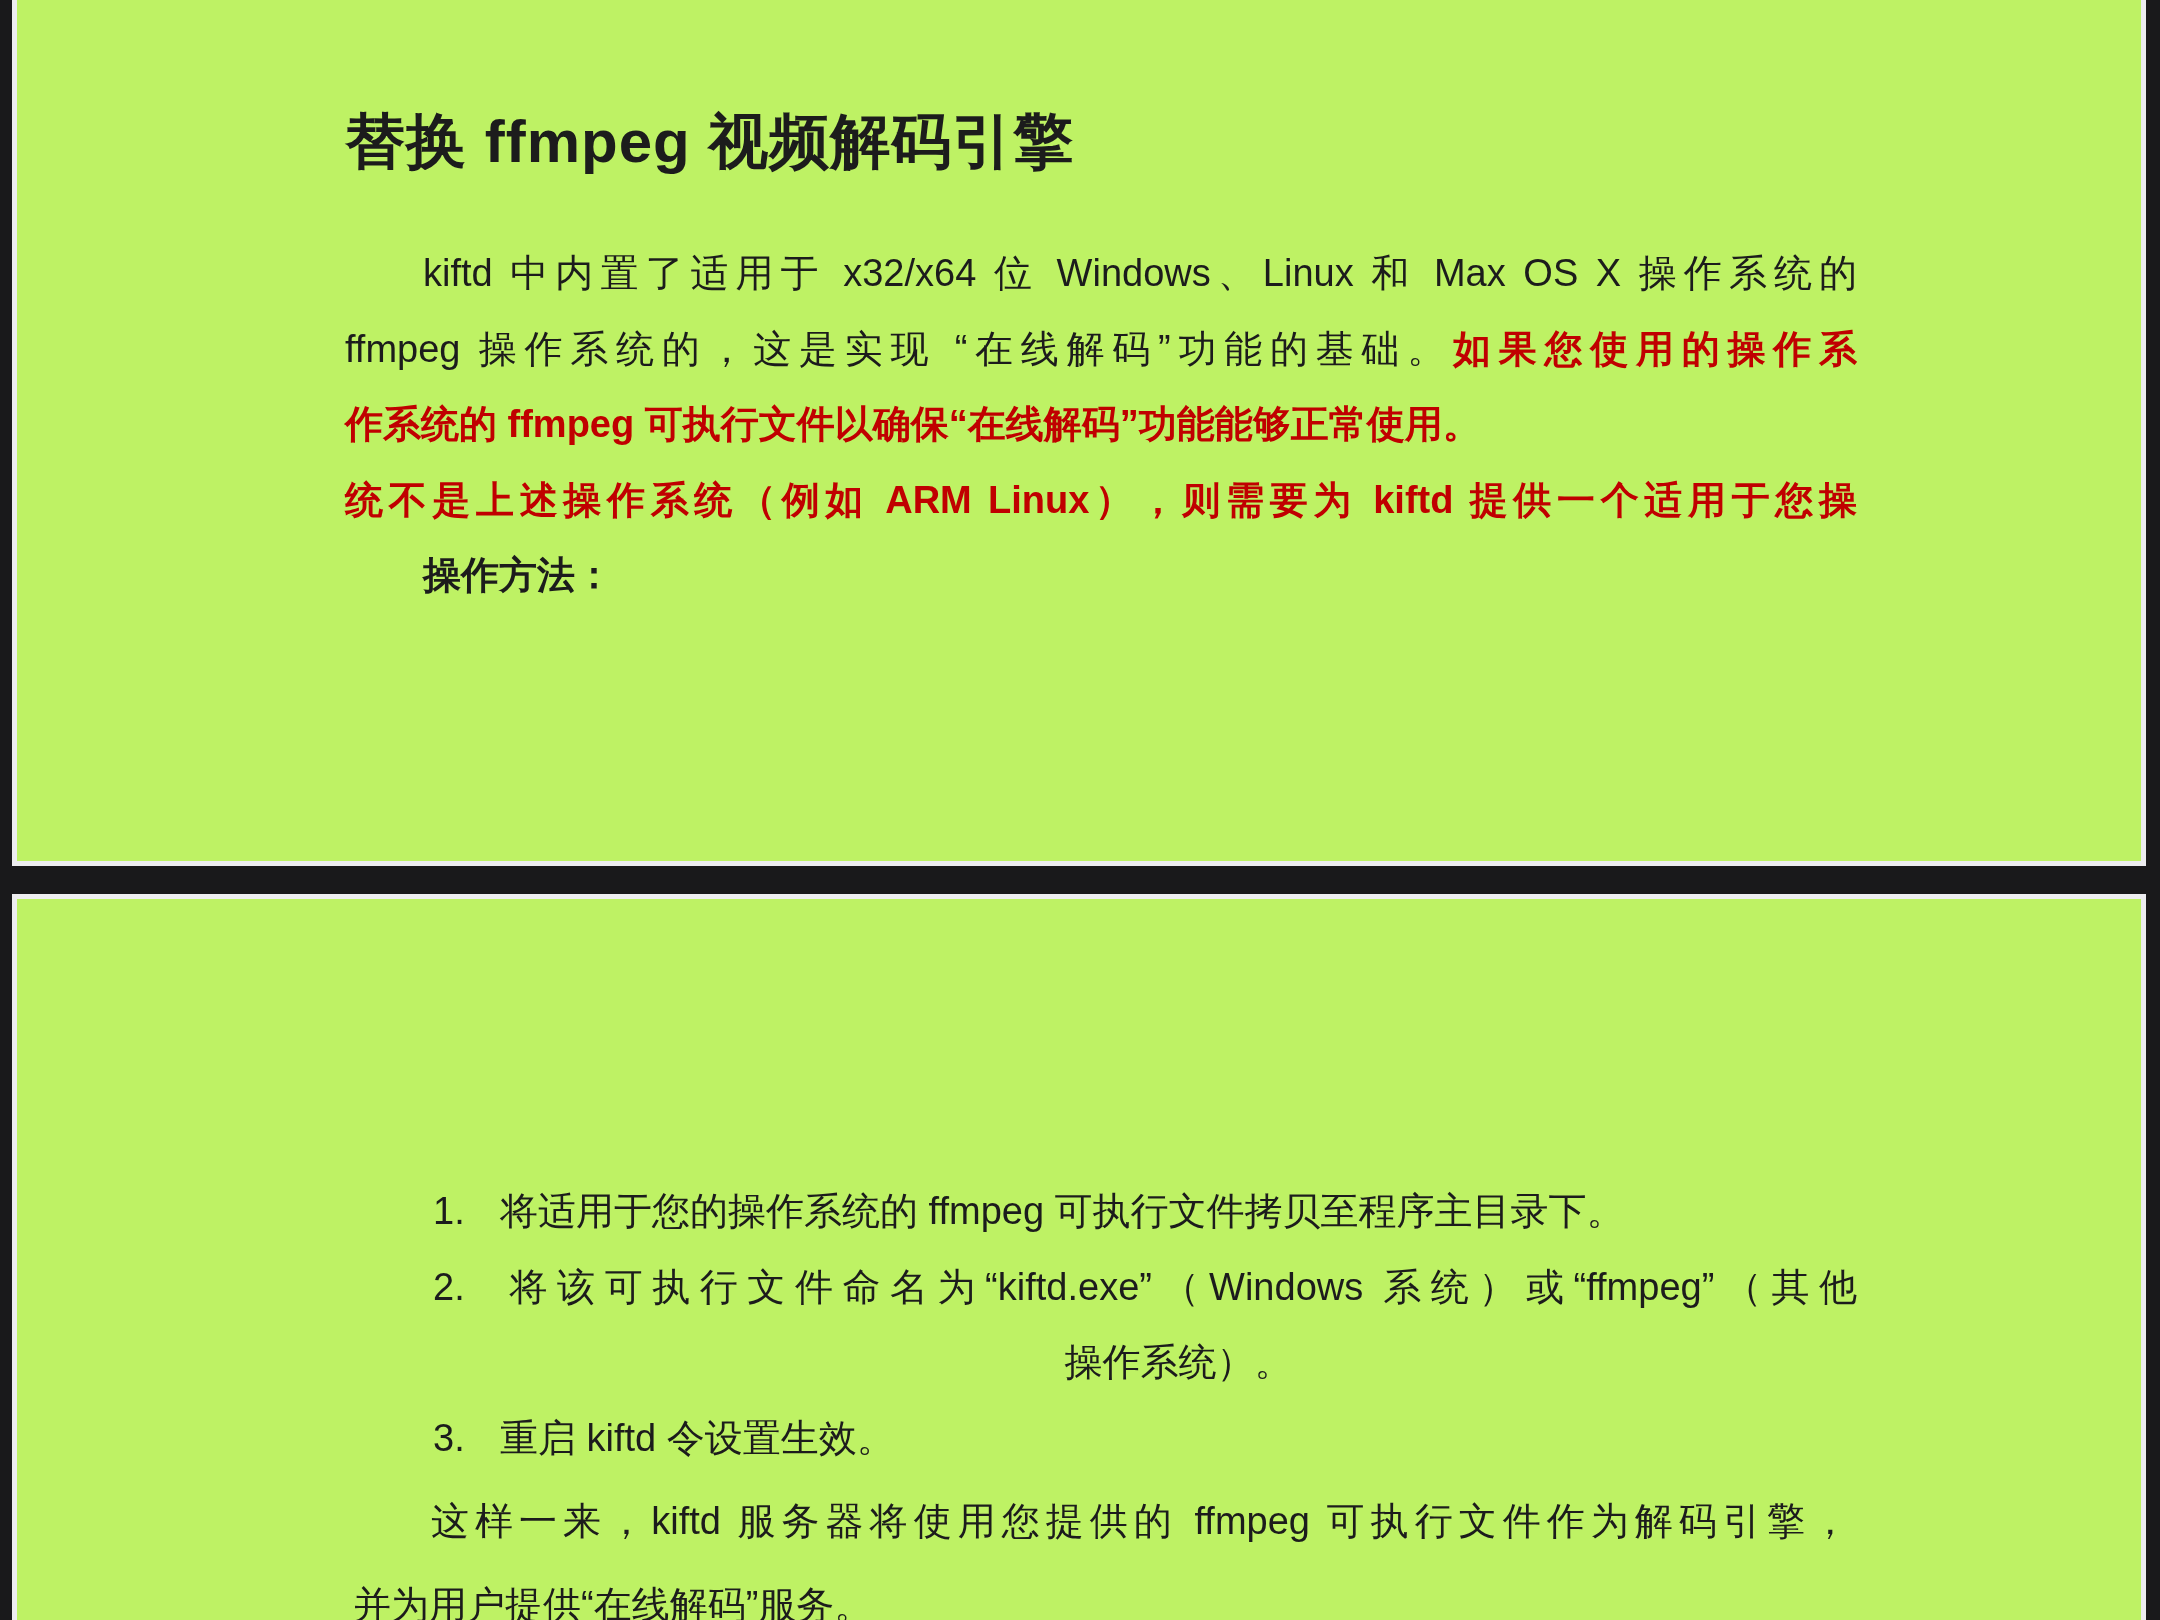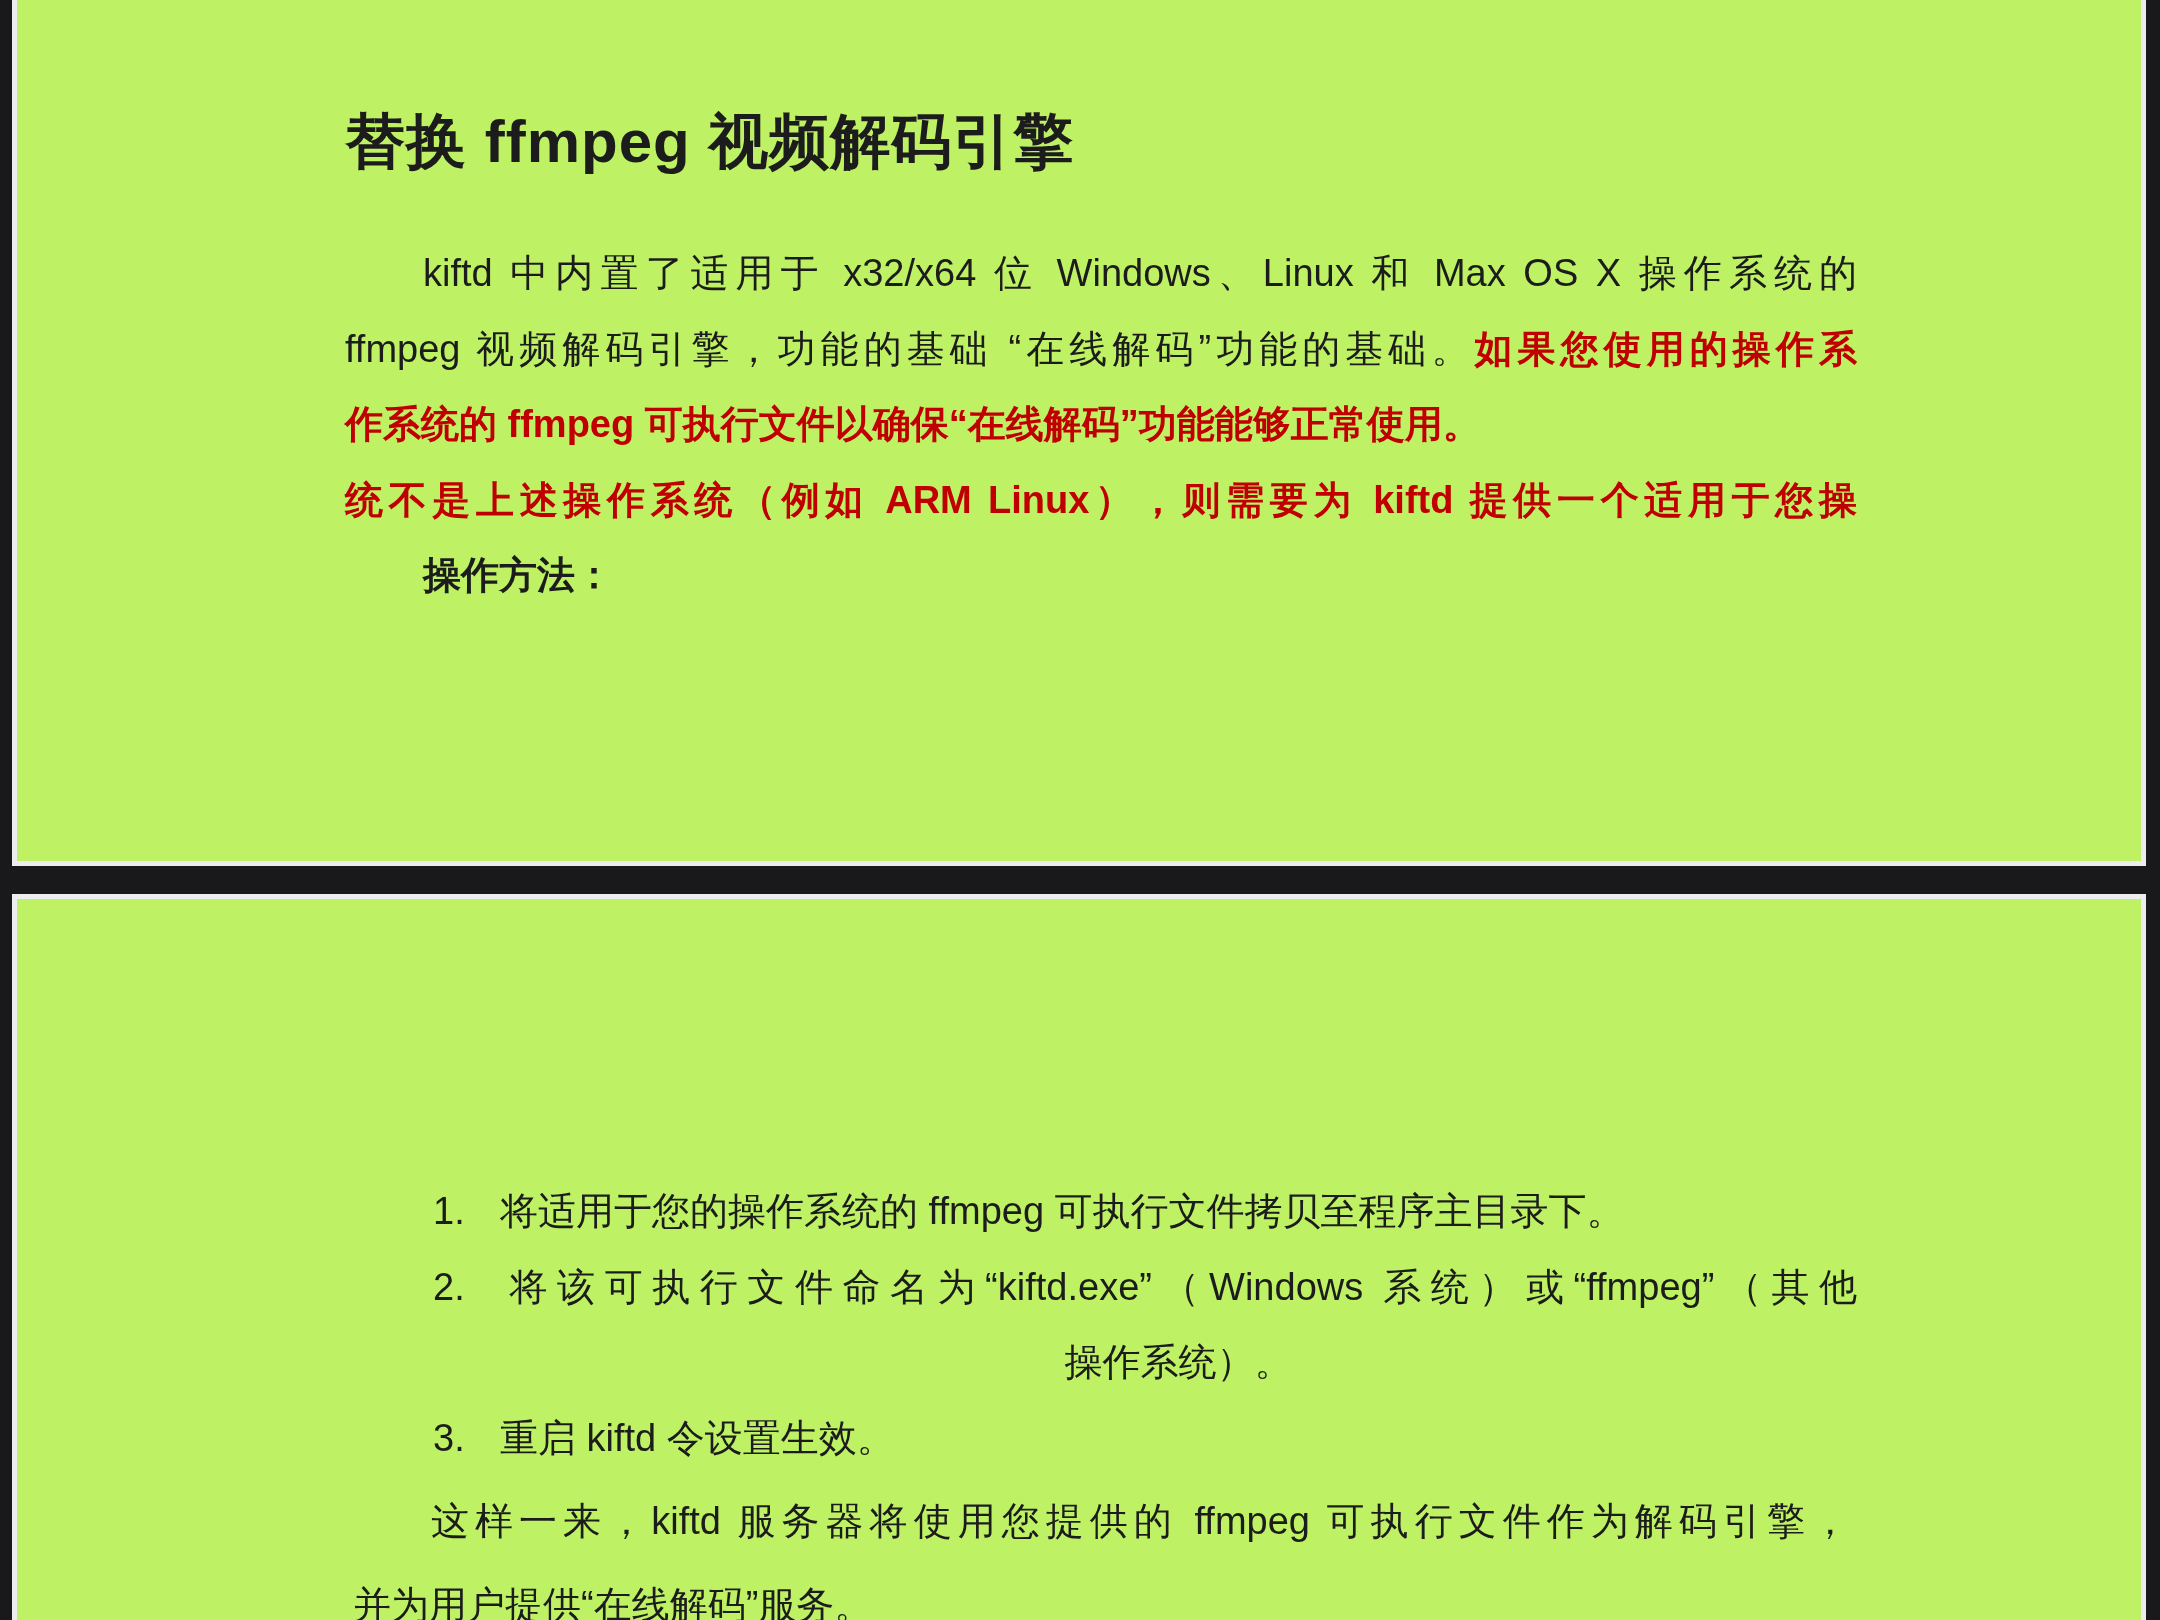--- a/index.html
+++ b/index.html
@@ -70,21 +70,21 @@
 <div class="screen">
 
   <div class="page page-1">
     <h1 class="doc-title">替换 ffmpeg 视频解码引擎</h1>
 
     <div class="para">
       <div class="line jl indent">
         <span>kiftd 中内置了适用于 x32/x64 位 Windows、Linux 和 Max OS X 操作系统的</span>
       </div>
       <div class="line jl">
-        <span>ffmpeg 视频解码引擎，功能的基础 “在线解码”功能的基础。</span><span class="red">如果您使用的操作系</span>
+        <span>ffmpeg 操作系统的，这是实现 “在线解码”功能的基础。</span><span class="red">如果您使用的操作系</span>
       </div>
       <div class="line">
         <span class="red">作系统的 ffmpeg 可执行文件以确保“在线解码”功能能够正常使用。</span>
       </div>
       <div class="line jl">
         <span class="red">统不是上述操作系统（例如 ARM Linux），则需要为 kiftd 提供一个适用于您操</span>
       </div>
       <div class="line indent">
         <span class="bold">操作方法：</span>
       </div>

